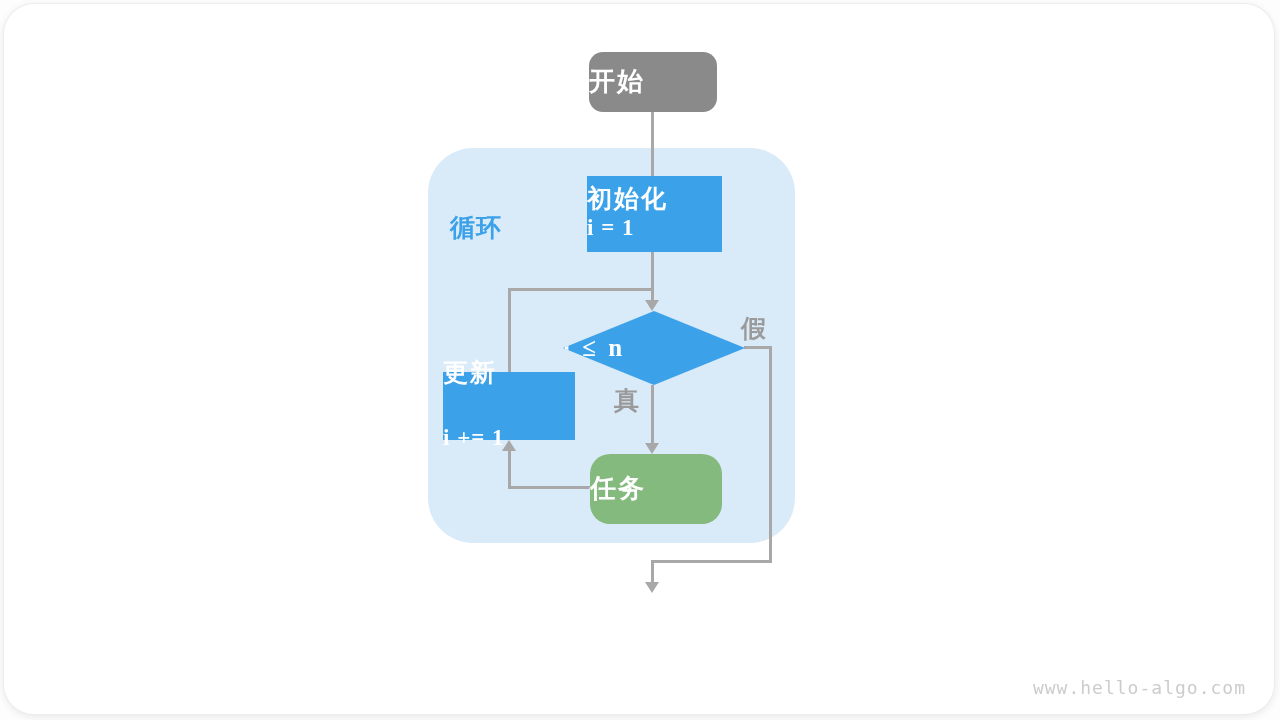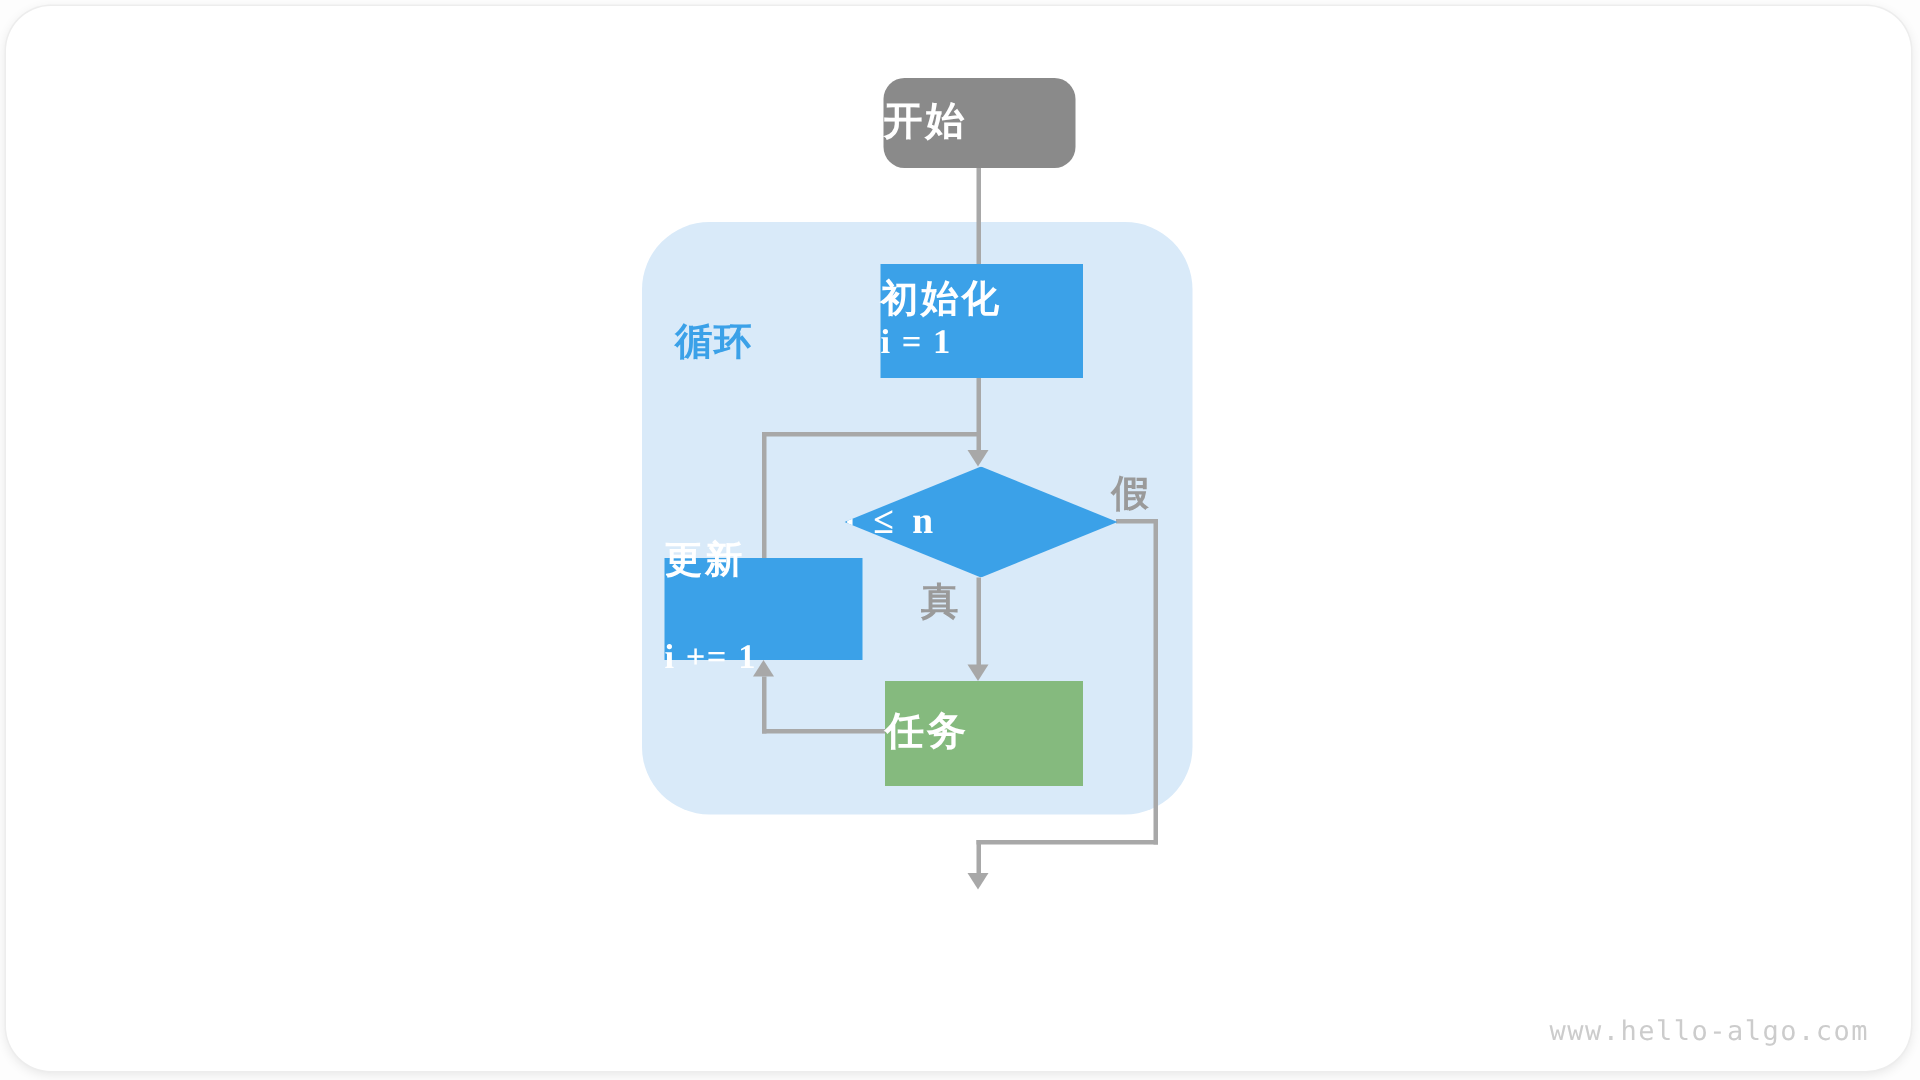--- a/index.html
+++ b/index.html
@@ -70,20 +70,21 @@
   .start-node { left: 589px; top: 52px; }
   .end-node   { left: 589px; top: 593px; }
   .process-blue {
     background: var(--box-blue, #3ba1e8);
   }
   .init-node   { left: 587px; top: 176px; width: 135px; height: 76px; }
   .update-node { left: 443px; top: 372px; width: 132px; height: 68px; gap: 36px; }
   .task-node {
     left: 590px; top: 454px; width: 132px; height: 70px;
     background: var(--box-green, #85ba7e);
+    border-radius: 20px;
   }
   .condition-node {
     left: 563px; top: 311px; width: 182px; height: 74px;
     background: var(--box-blue, #3ba1e8);
     clip-path: polygon(50% 0%, 100% 50%, 50% 100%, 0% 50%);
   }
   .condition-node .code { font-size: 25px; letter-spacing: 3px; }
   .line {
     position: absolute;
     background: var(--line, #a8a8a8);

